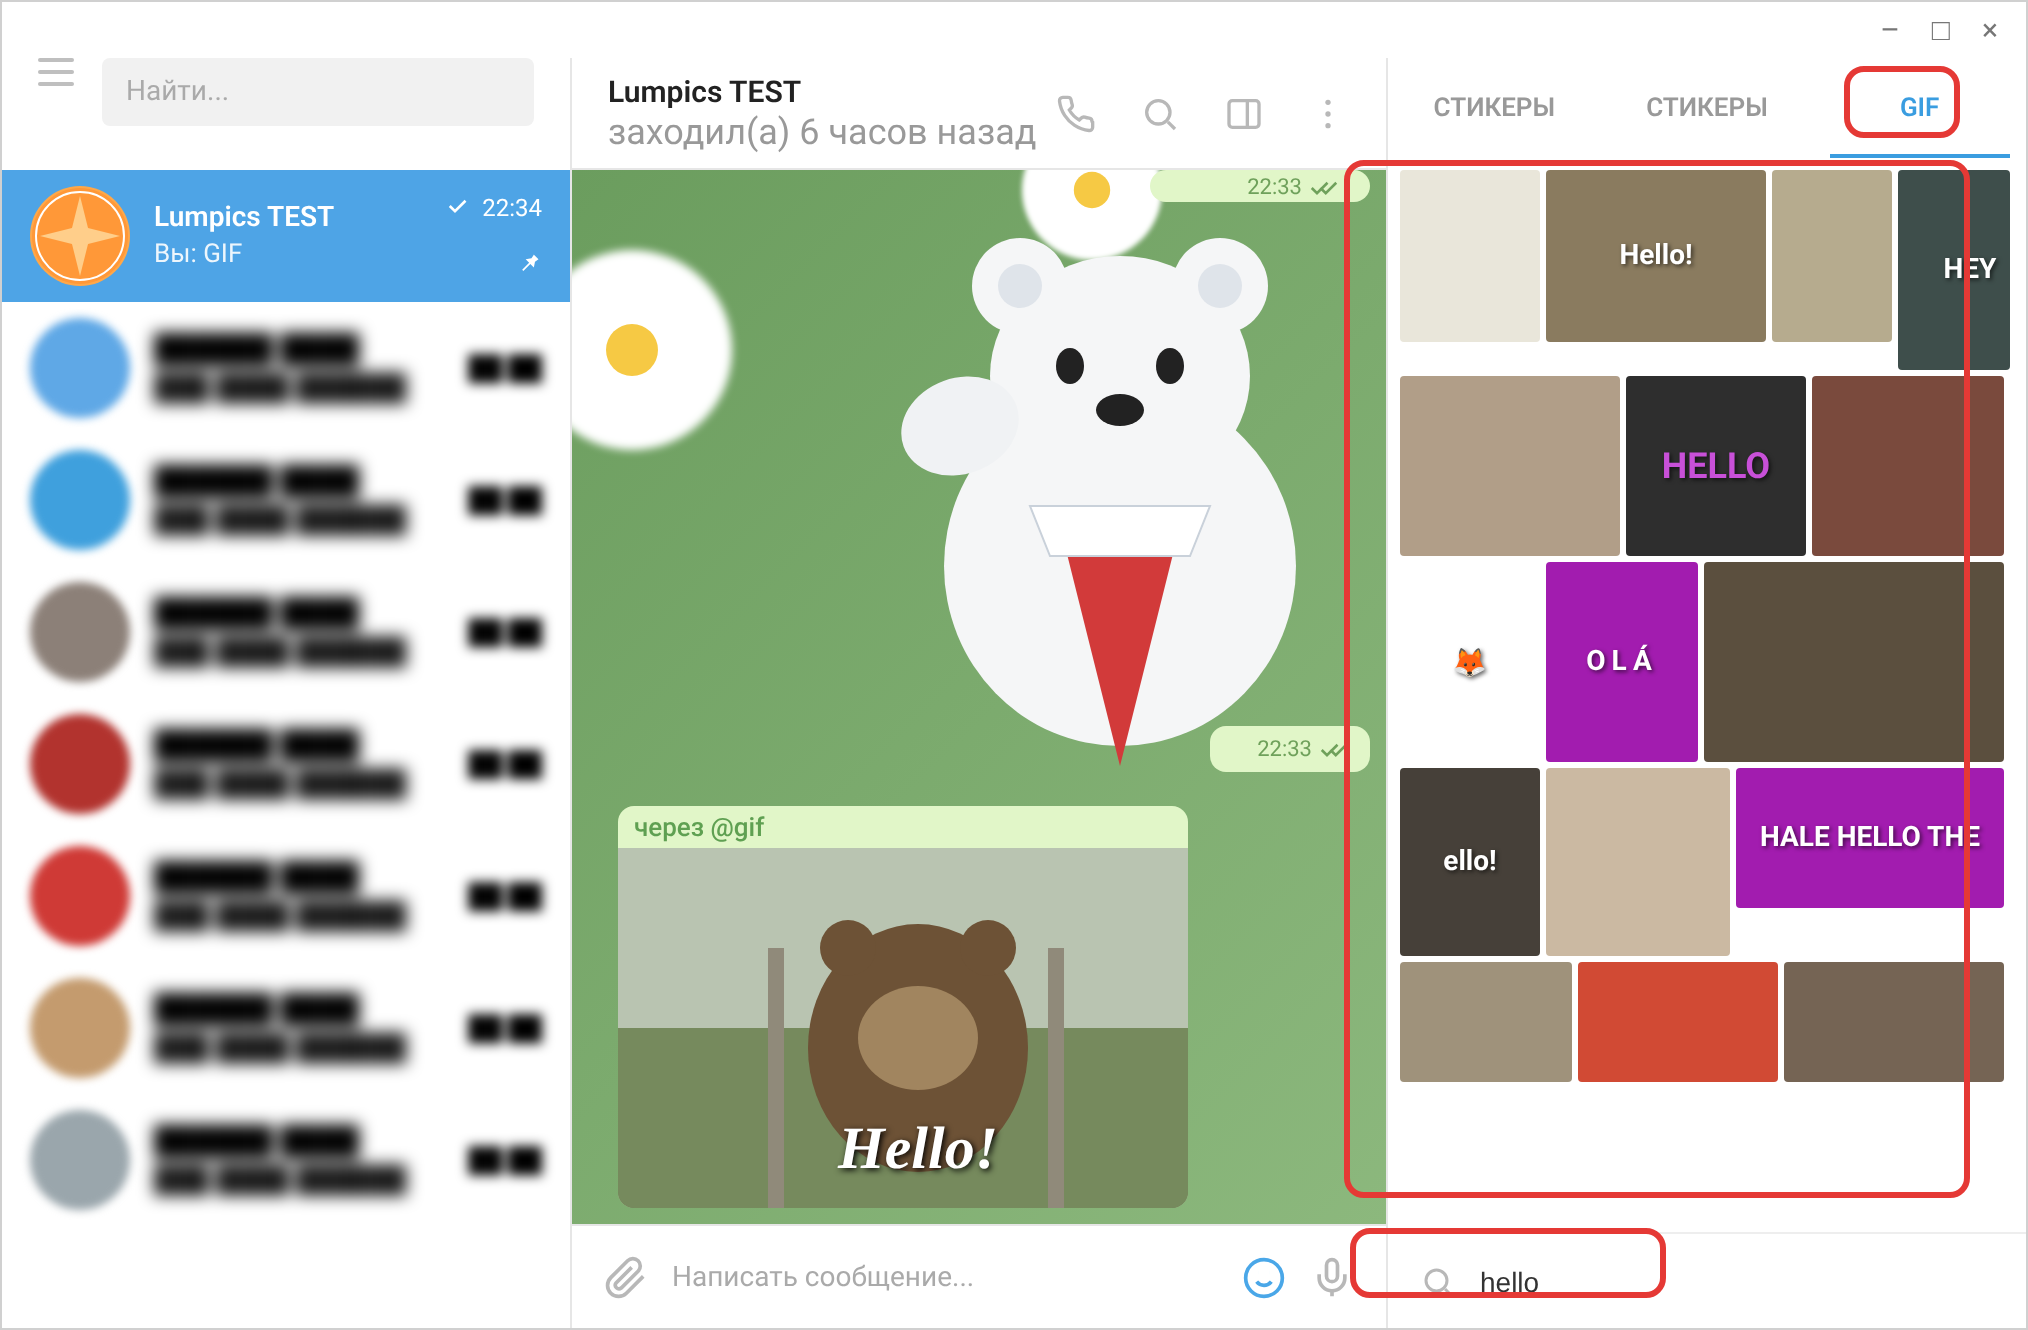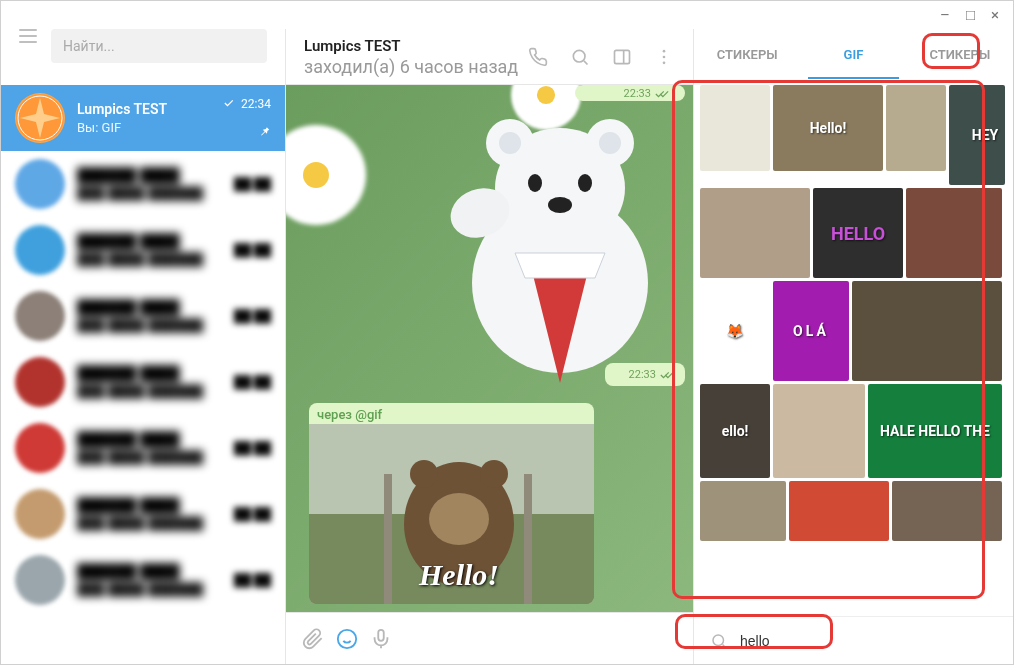--- a/index.html
+++ b/index.html
@@ -279,41 +279,42 @@
           </div>
         </div>
       </div>
 
       <div class="compose">
         <span class="icon-btn">
             <svg width="22" height="22" viewBox="0 0 24 24" fill="none" stroke="currentColor" stroke-width="2">
               <path d="m21.4 11.1-9.2 9.2a6 6 0 0 1-8.5-8.5l9.2-9.2a4 4 0 0 1 5.7 5.7l-9.2 9.2a2 2 0 0 1-2.8-2.8l8.5-8.5"></path>
             </svg>
           </span>
+        <div class="compose-input"><span>Написать сообщение...</span></div>
         <span class="icon-btn" style="color:#4aa7e8">
             <svg width="22" height="22" viewBox="0 0 24 24" fill="none" stroke="currentColor" stroke-width="2">
               <circle cx="12" cy="12" r="10"></circle>
               <path d="M8 14s1.5 2 4 2 4-2 4-2"></path>
               <path d="M9 9h.01M15 9h.01"></path>
             </svg>
           </span>
         <span class="icon-btn">
             <svg width="22" height="22" viewBox="0 0 24 24" fill="none" stroke="currentColor" stroke-width="2">
               <rect x="9" y="2" width="6" height="12" rx="3"></rect>
               <path d="M5 10v2a7 7 0 0 0 14 0v-2M12 19v3"></path>
             </svg>
           </span>
       </div>
     </div>
 
     <div class="side-panel">
       <div class="panel-tabs">
         <div class="panel-tab">СТИКЕРЫ</div>
+        <div class="panel-tab">СТИКЕРЫ</div>
         <div class="panel-tab active">GIF</div>
-        <div class="panel-tab">СТИКЕРЫ</div>
       </div>
       <div class="gif-grid" id="gif-grid">
           <div class="gif-tile" style="width: 70px; height: 86px; background: rgb(233, 230, 218);"></div>
           <div class="gif-tile" style="width: 110px; height: 86px; background: rgb(138, 123, 95);">
             <span style="text-shadow: rgba(0, 0, 0, 0.6) 1px 1px 2px;">Hello!</span>
           </div>
           <div class="gif-tile" style="width: 60px; height: 86px; background: rgb(182, 171, 142);"></div>
           <div class="gif-tile" style="width: 56px; height: 100px; background: rgb(62, 78, 75); padding-left: 16px;">
             <span style="text-shadow: rgba(0, 0, 0, 0.6) 1px 1px 2px;">HEY</span>
           </div>
@@ -326,21 +327,21 @@
             <span style="text-shadow: rgba(0, 0, 0, 0.6) 1px 1px 2px;">🦊</span>
           </div>
           <div class="gif-tile" style="width: 76px; height: 100px; background: #a21caf;">
             <span style="text-shadow: rgba(0, 0, 0, 0.6) 1px 1px 2px; color: rgb(255, 255, 255); letter-spacing: 3px;">OLÁ</span>
           </div>
           <div class="gif-tile" style="width: 150px; height: 100px; background: rgb(91, 79, 62);"></div>
           <div class="gif-tile" style="width: 70px; height: 94px; background: rgb(70, 64, 57);">
             <span style="text-shadow: rgba(0, 0, 0, 0.6) 1px 1px 2px;">ello!</span>
           </div>
           <div class="gif-tile" style="width: 92px; height: 94px; background: rgb(203, 185, 162);"></div>
-          <div class="gif-tile" style="width: 134px; height: 94px; background: #15803d;">
+          <div class="gif-tile" style="width: 134px; height: 70px; background: #a21caf;">
             <span style="text-shadow: rgba(0, 0, 0, 0.6) 1px 1px 2px;">HALE HELLO THE</span>
           </div>
           <div class="gif-tile" style="width: 86px; height: 60px; background: rgb(159, 146, 123);"></div>
           <div class="gif-tile" style="width: 100px; height: 60px; background: rgb(209, 74, 52);"></div>
           <div class="gif-tile" style="width: 110px; height: 60px; background: rgb(117, 100, 84);"></div>
         </div>
       <div class="panel-search">
         <span class="icon-btn">
             <svg width="18" height="18" viewBox="0 0 24 24" fill="none" stroke="#b8b8b8" stroke-width="2">
               <circle cx="11" cy="11" r="7"></circle>

